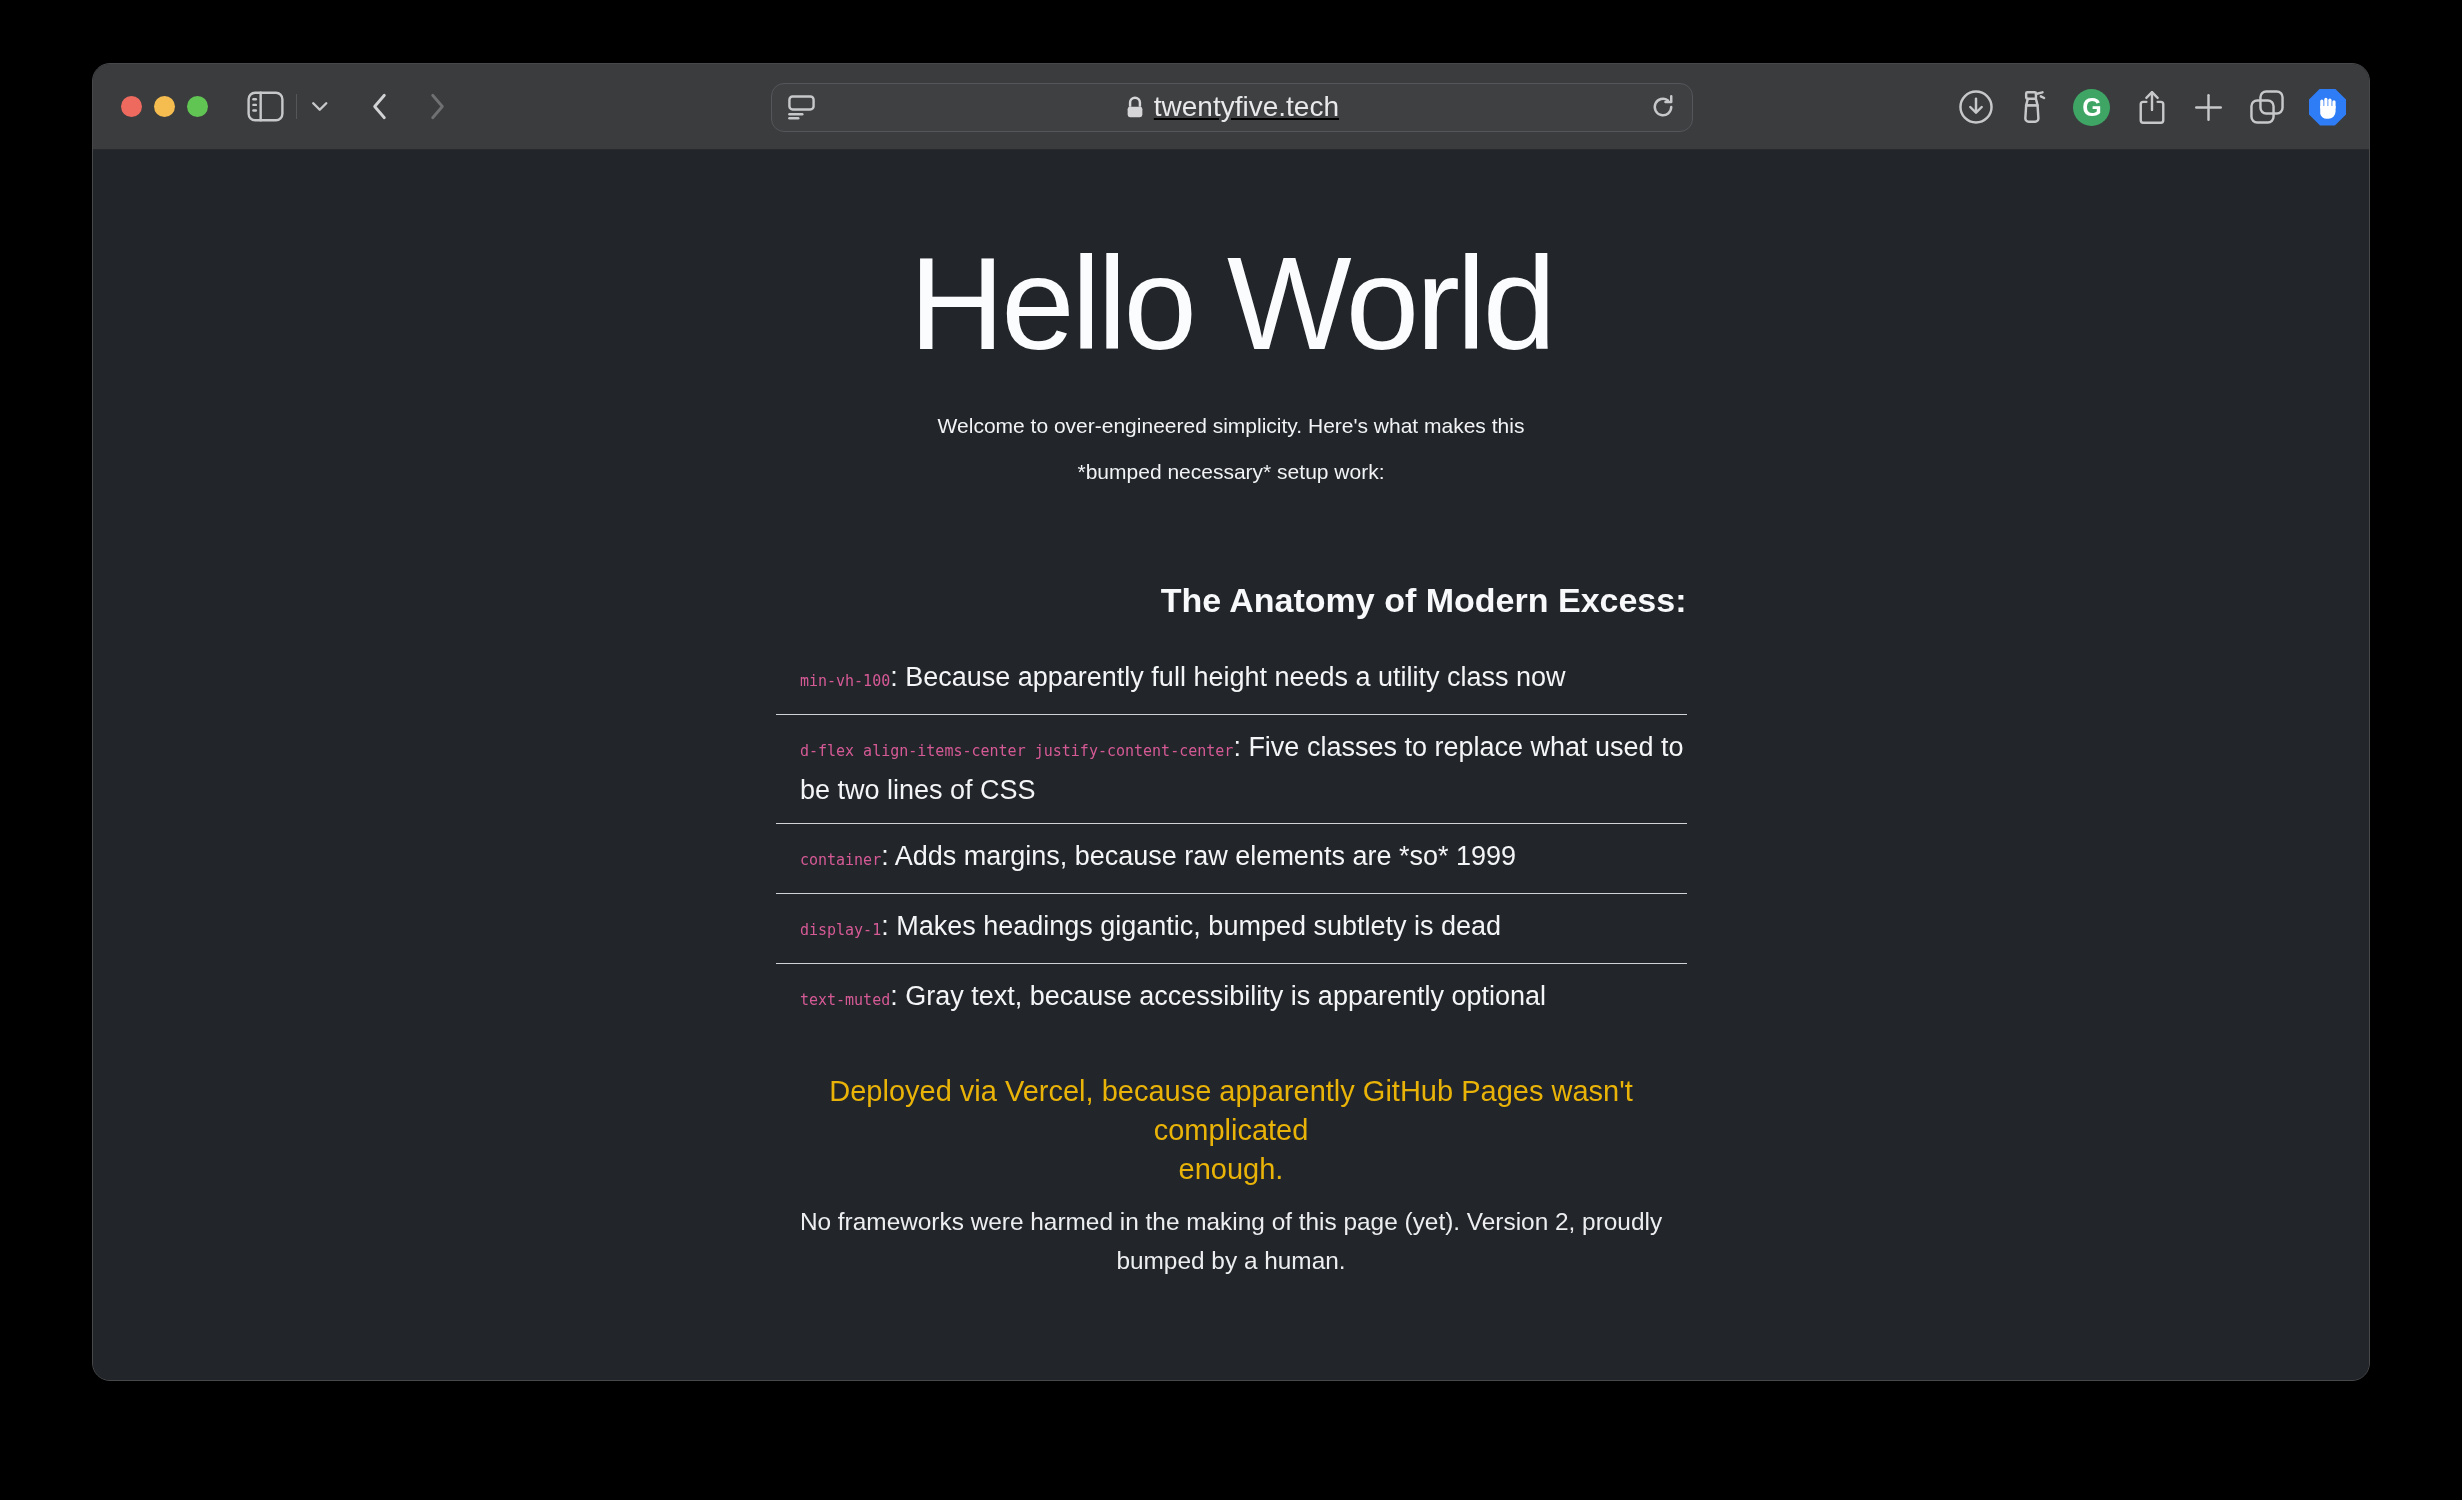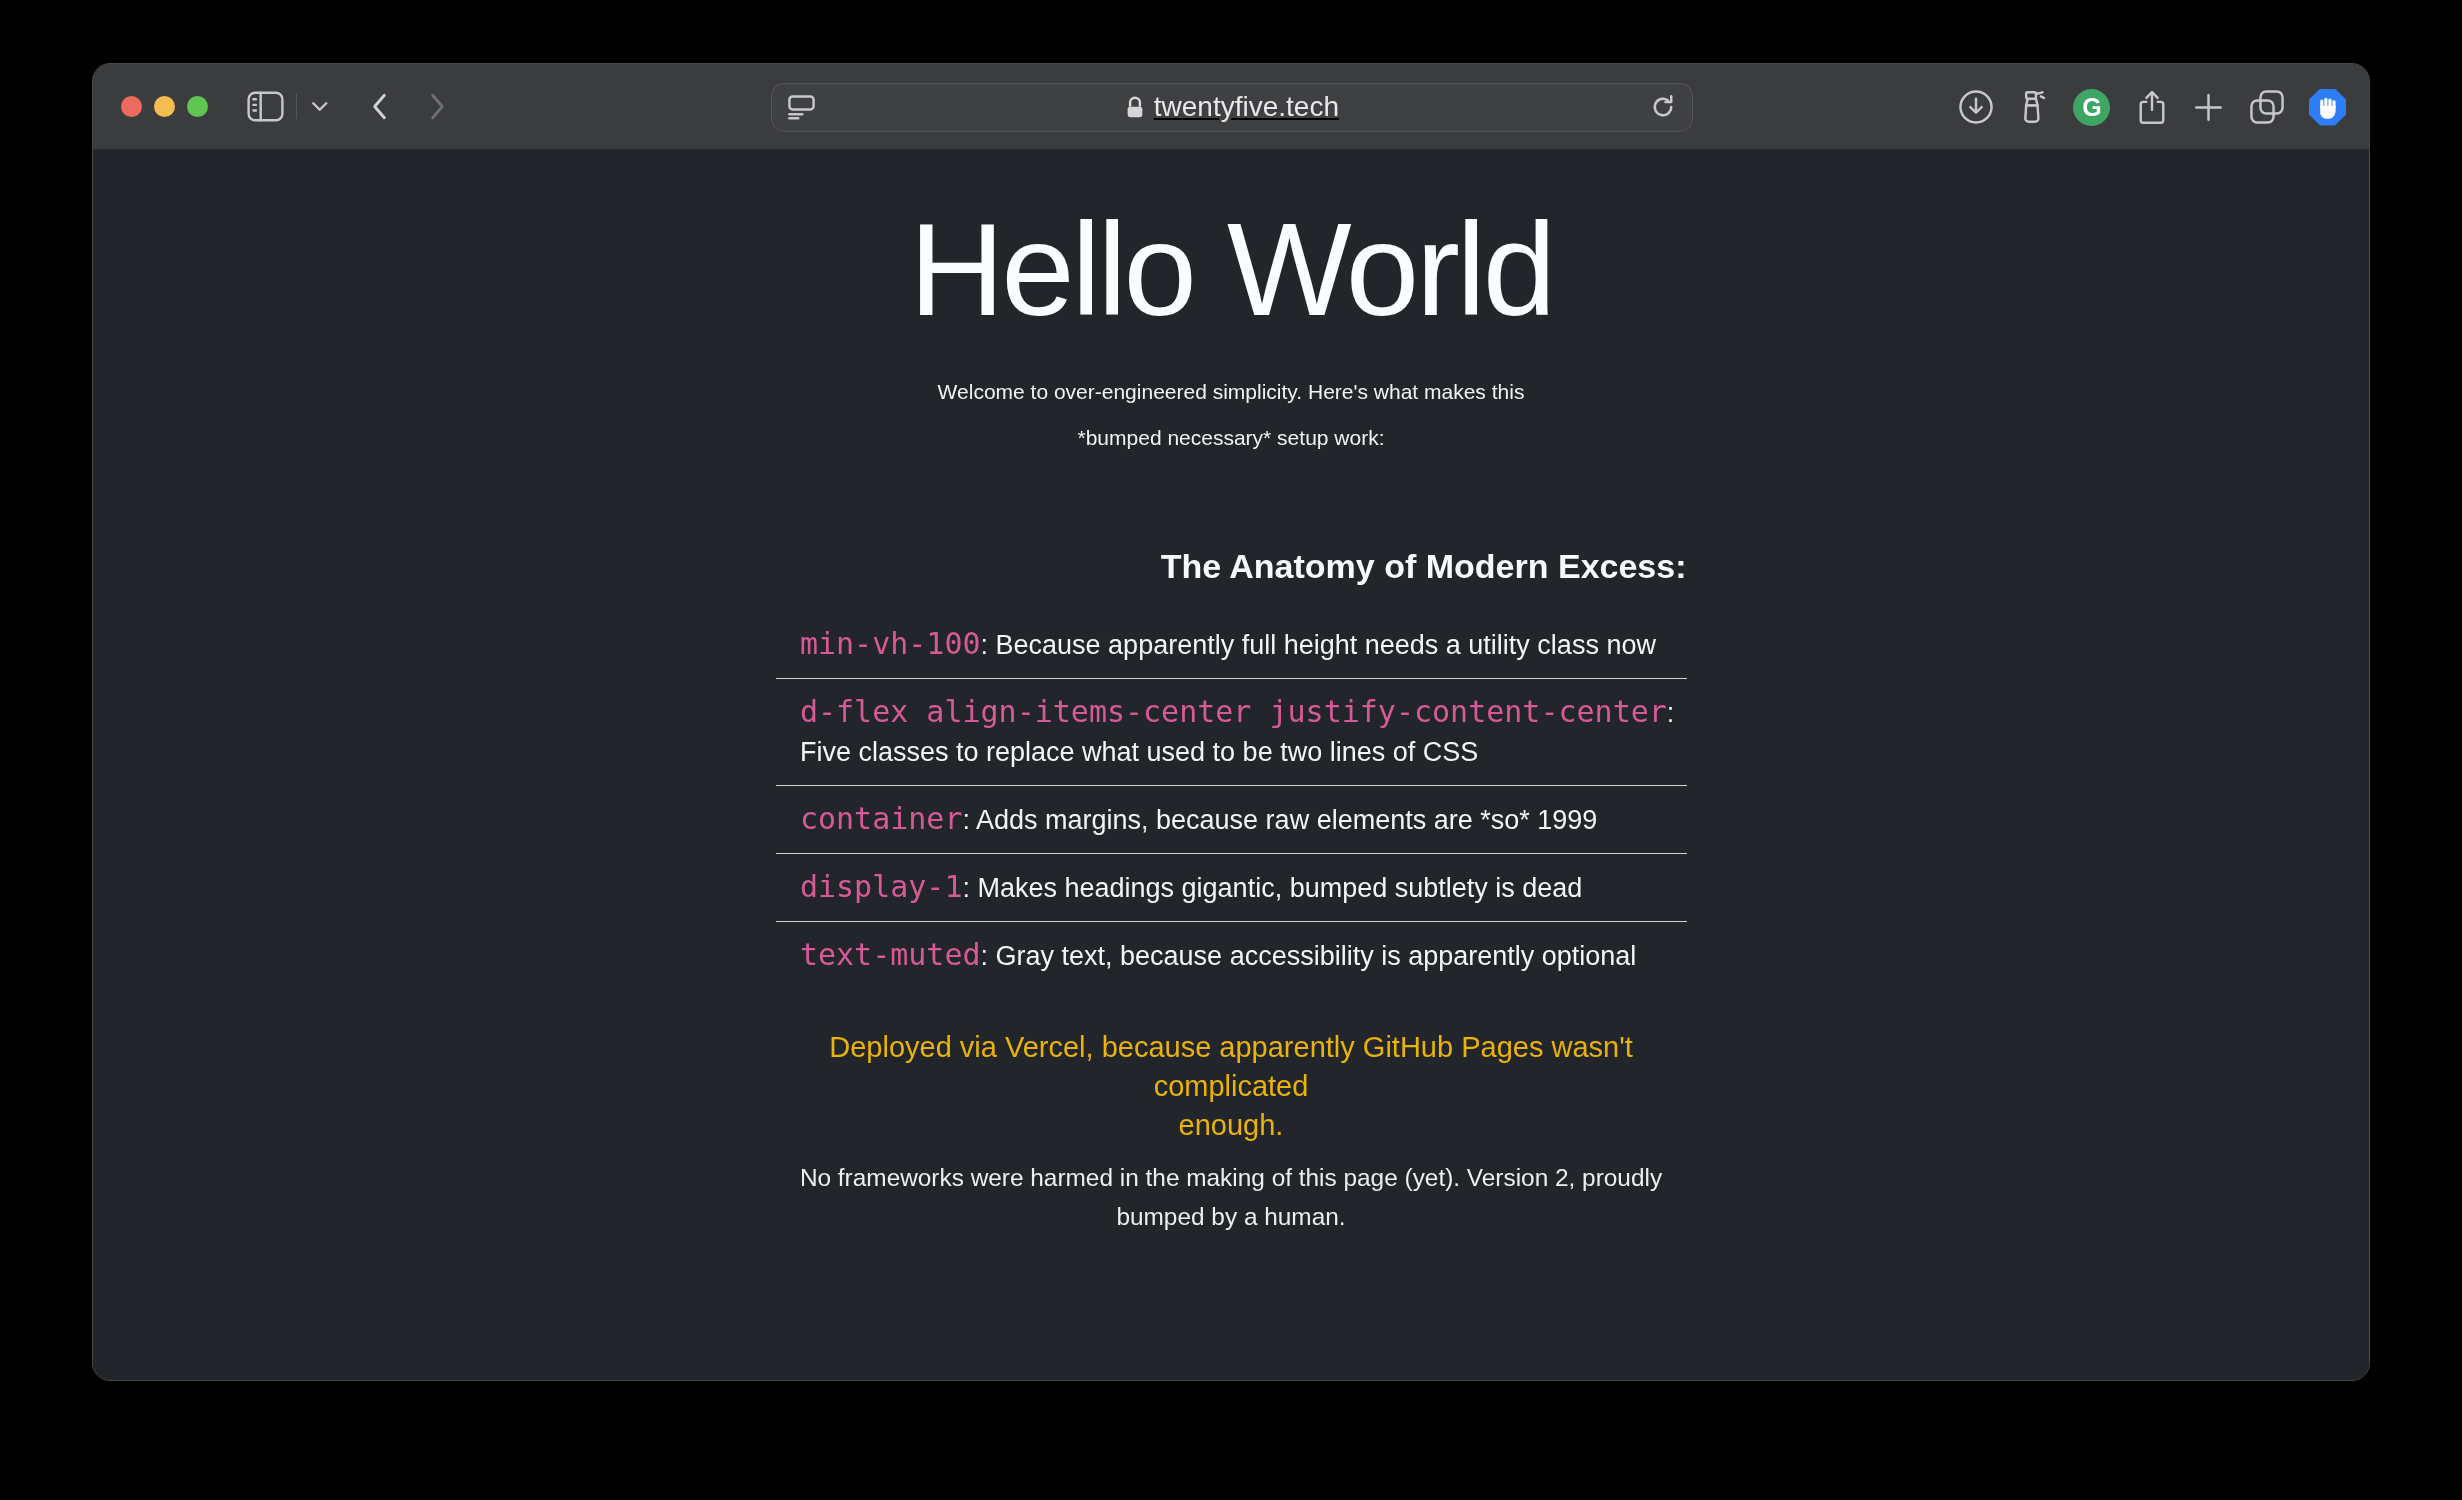--- a/index.html
+++ b/index.html
@@ -38,36 +38,36 @@
   .right-icons{ position:absolute; right:23px; top:0; height:86px; display:flex; align-items:center; gap:24.4px; }
   .grammarly-badge{ width:37px; height:37px; border-radius:50%; background:#3ea565;
     display:flex; align-items:center; justify-content:center;
     color:#fff; font-size:25px; font-weight:bold; }
   .blocker-badge{ width:37px; height:37px; background:#2e7cf6;
     clip-path:polygon(30% 0,70% 0,100% 30%,100% 70%,70% 100%,30% 100%,0 70%,0 30%);
     display:flex; align-items:center; justify-content:center; }
 
   
   .viewport{ height:1230px; background:#22252a; overflow:hidden; }
-  .content{ width:911px; margin:0 auto; padding-top:54px; color:#f1f3f5; }
+  .content{ width:911px; margin:0 auto; padding-top:88px; color:#f1f3f5; }
 
   .hero-title{
     font-size:132px; font-weight:300; letter-spacing:-3.3px; line-height:132px;
     color:#fbfcfd; text-align:center; white-space:nowrap;
   }
   .intro{ margin-top:33px; font-size:21px; line-height:46px; text-align:center; color:#f1f3f5; }
   .section-title{ margin-top:85px; font-size:34px; line-height:41px; font-weight:700; color:#f8f9fa; text-align:right; }
 
   .excess-list{ list-style:none; margin-top:24.4px; }
   .excess-list li{
     padding:13px 0 13px 24.4px; font-size:27px; line-height:39px; color:#f4f5f6;
     border-bottom:1.6px solid rgba(233,236,239,0.88); text-align:left;
   }
   .excess-list li:last-child{ border-bottom:none; }
-  .code{ font-family:"DejaVu Sans Mono", monospace; font-size:30px; color:#d65a96; }
+  .code{ font-family:"DejaVu Sans Mono", monospace; font-size:15px; color:#d65a96; }
 
   .footer-main{ margin-top:39px; font-size:29px; line-height:39px; text-align:center; color:#eab308; }
   .footer-note{ margin-top:13px; font-size:24.4px; line-height:39px; text-align:center; color:#eceef0; }
 </style>
 </head>
 <body>
 
 <div class="browser-window">
 
   <div class="toolbar">

